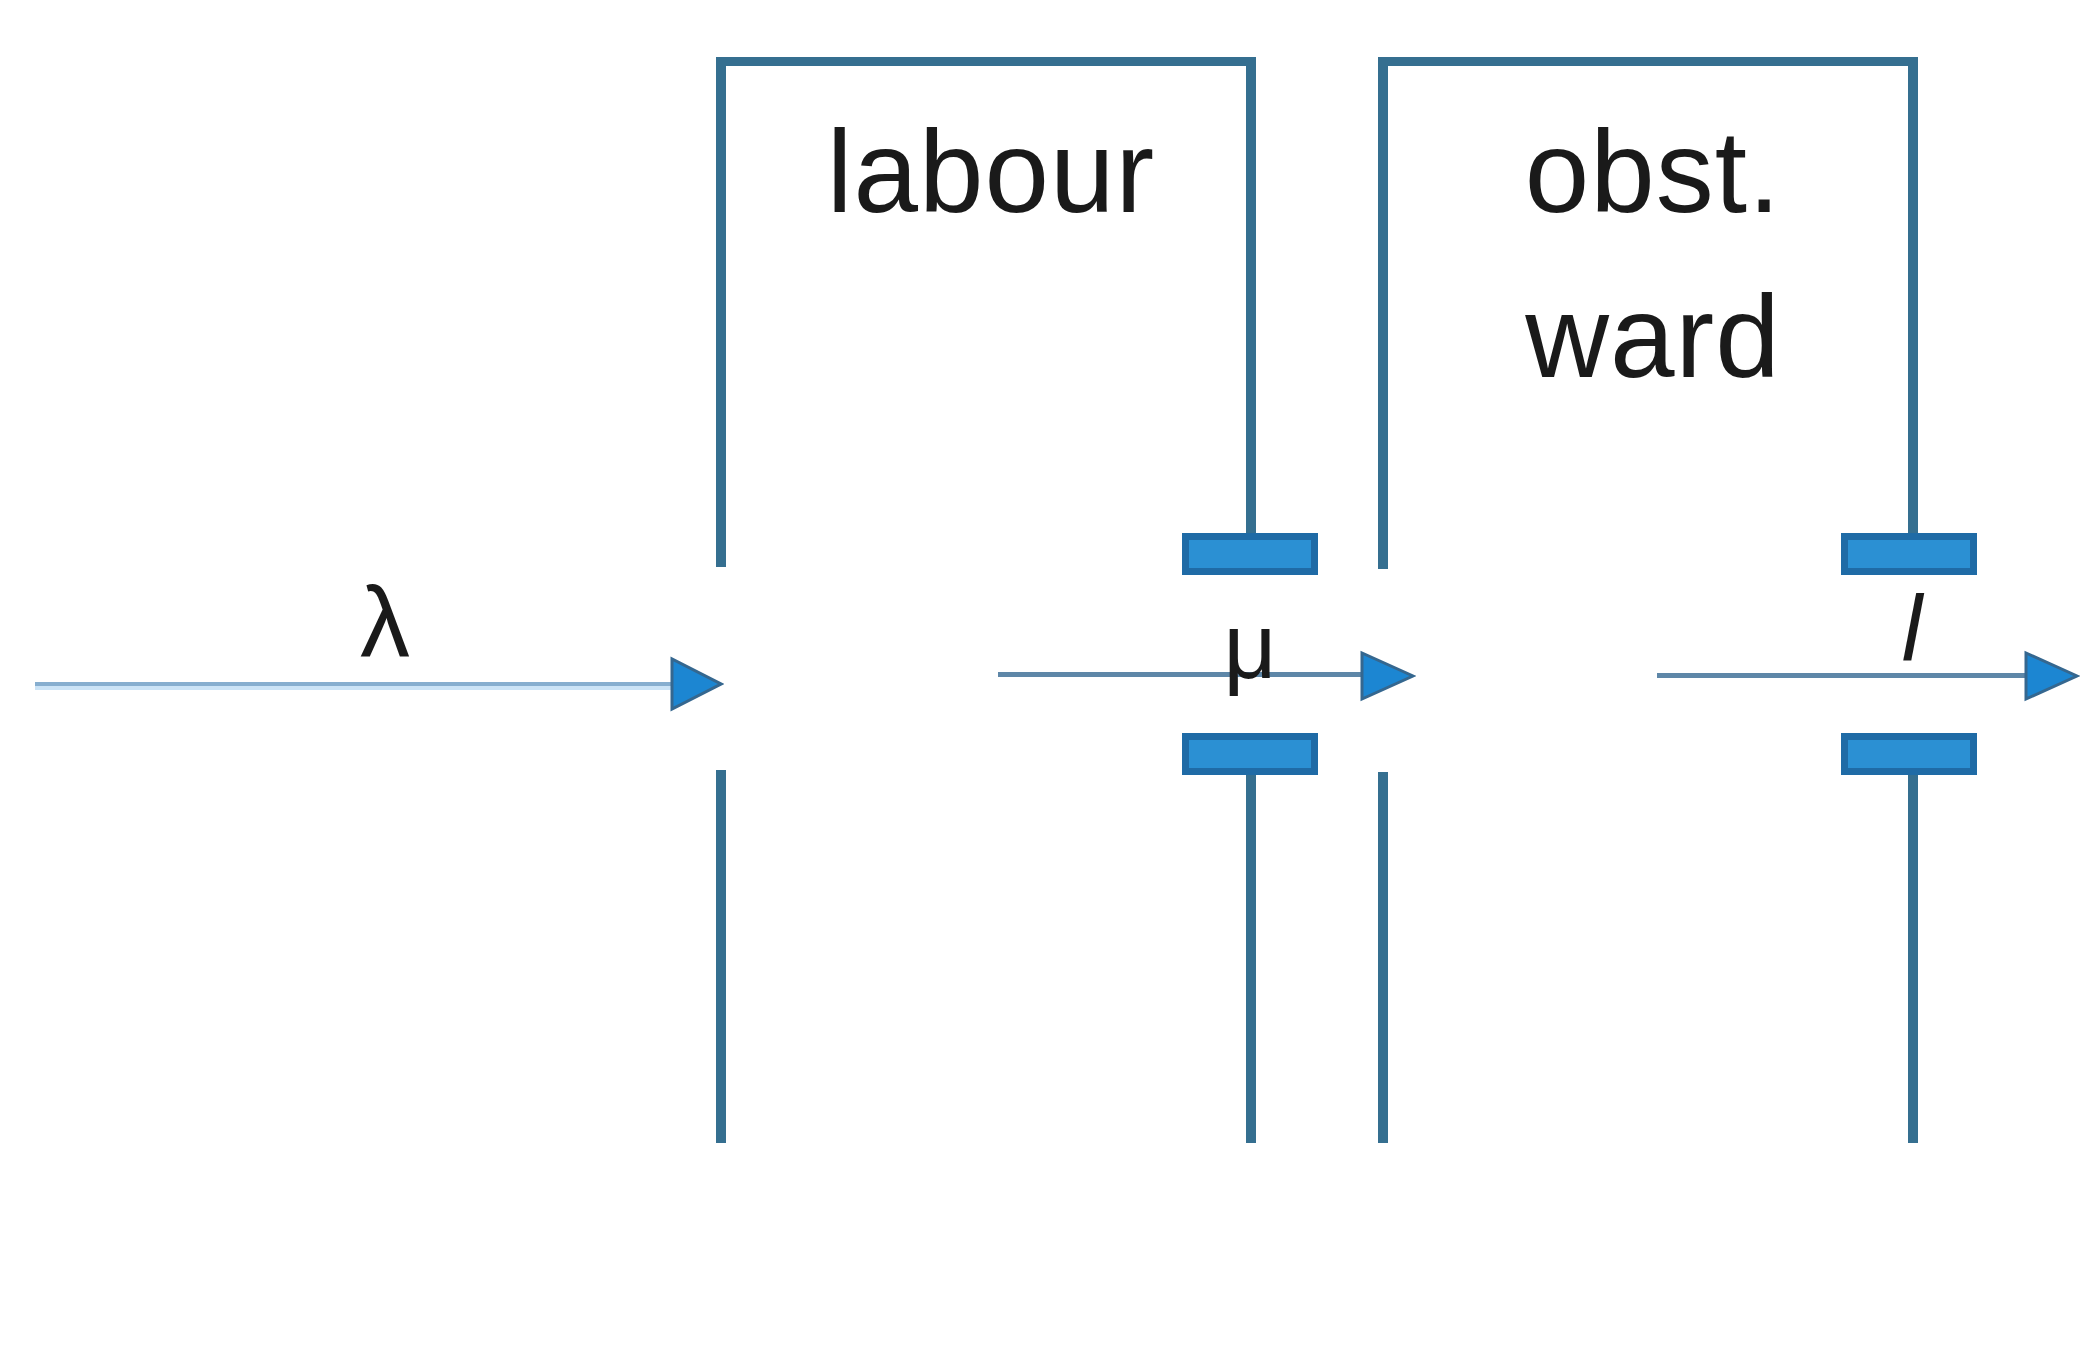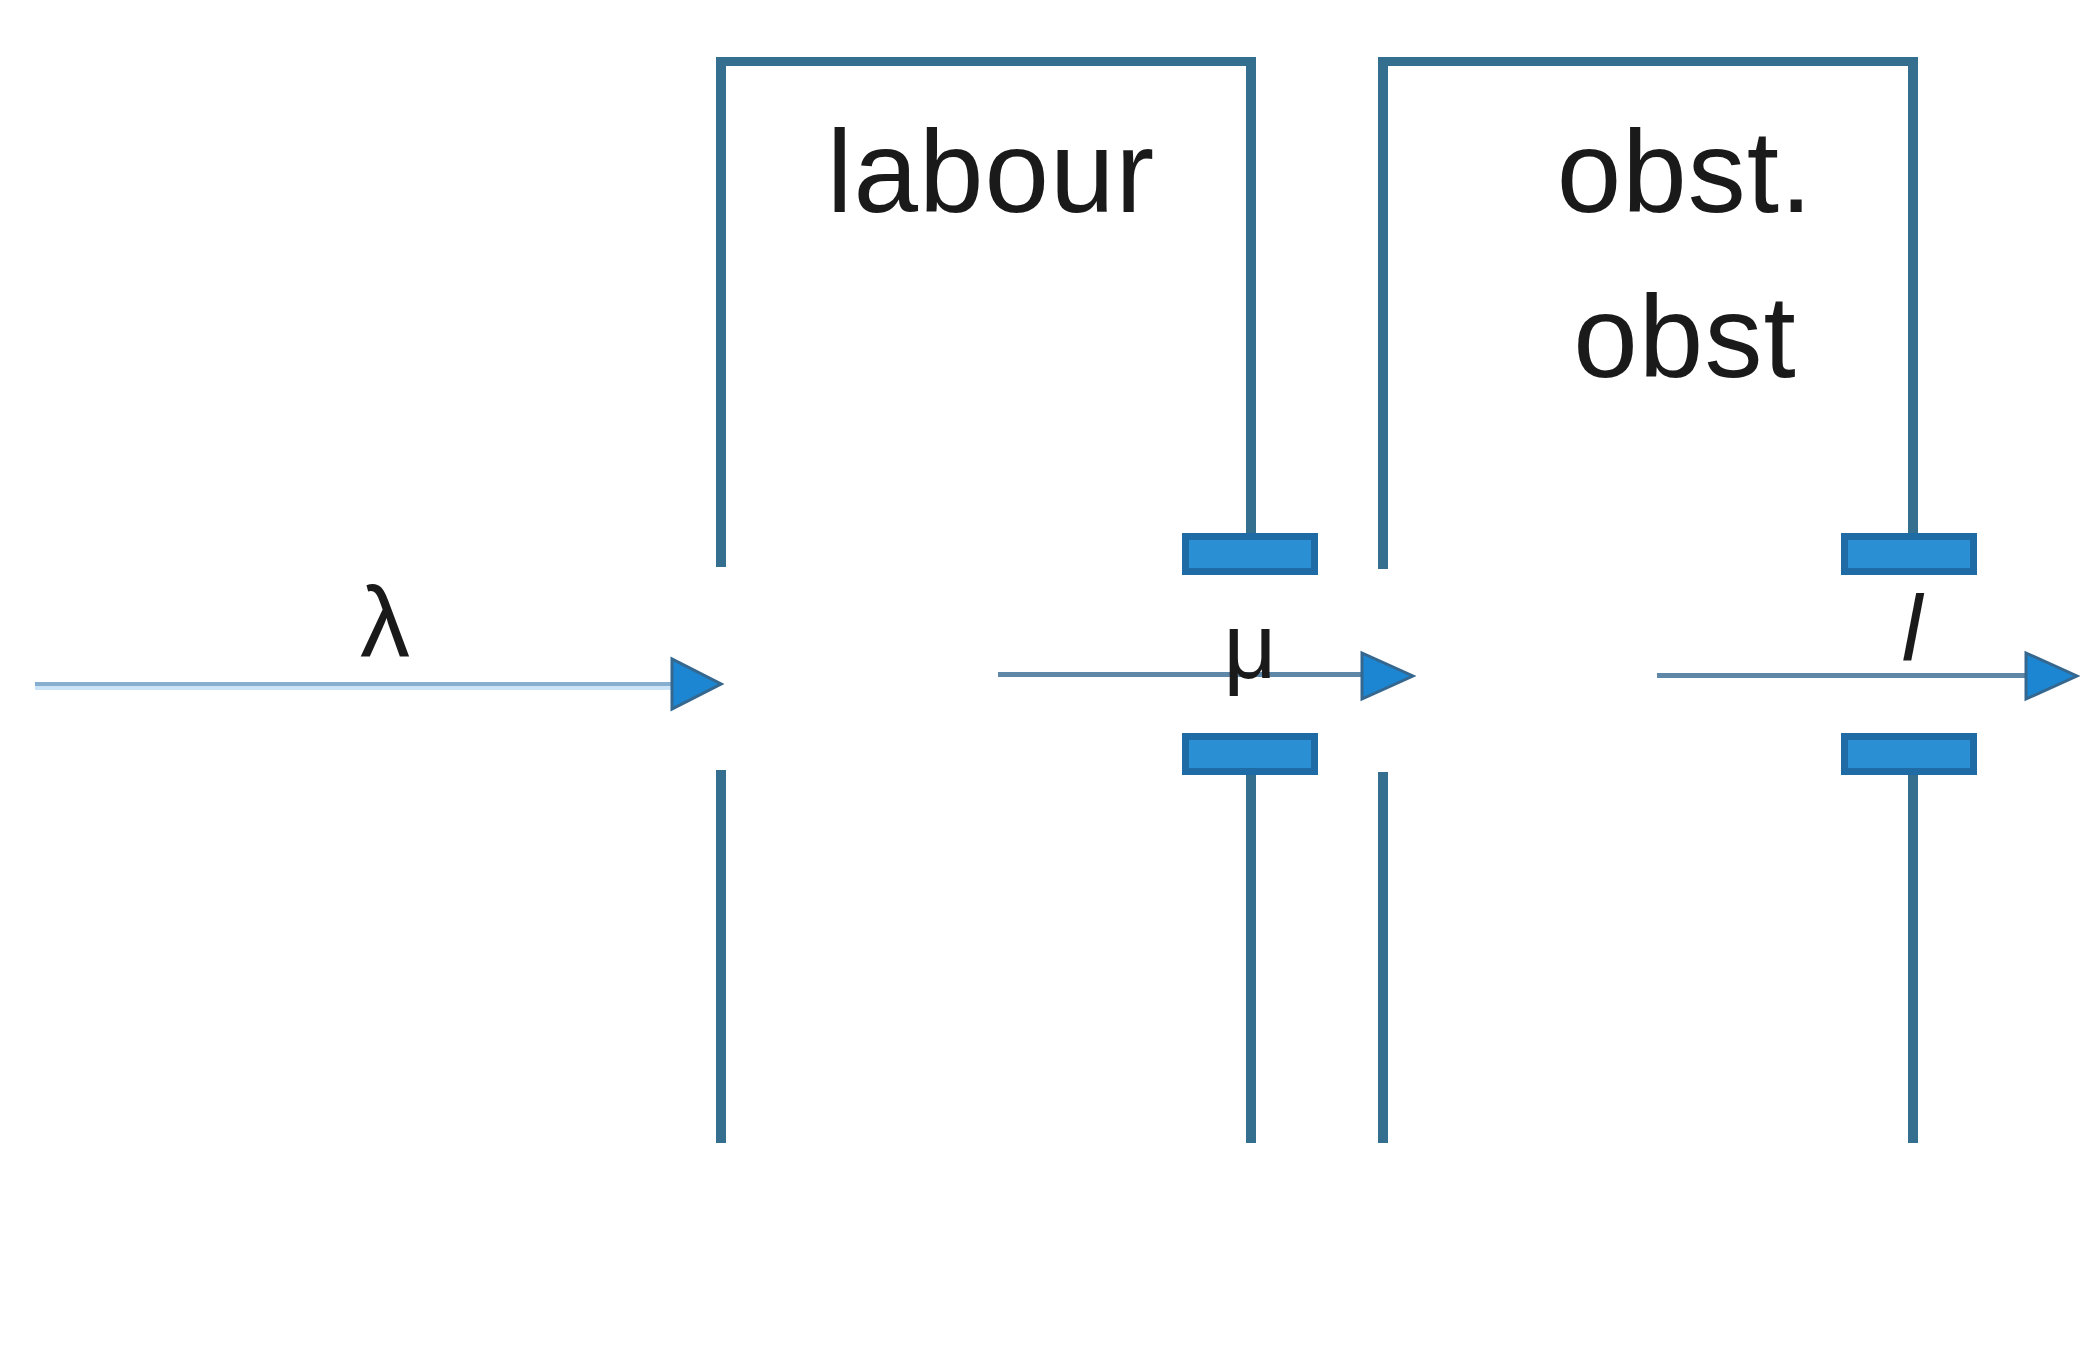--- a/index.html
+++ b/index.html
@@ -79,23 +79,23 @@
     <div class="plate" style="left:1182px; top:733px;"></div>
   </div>
 
   <div>
     <div class="wall" style="left:1378px; top:57px;   width:540px; height:9px;"></div>
     <div class="wall" style="left:1378px; top:1296px; width:540px; height:9px;"></div>
     <div class="wall" style="left:1378px; top:57px;   width:10px;  height:512px;"></div>
     <div class="wall" style="left:1378px; top:772px;  width:10px;  height:533px;"></div>
     <div class="wall" style="left:1908px; top:57px;   width:10px;  height:476px;"></div>
     <div class="wall" style="left:1908px; top:775px;  width:10px;  height:530px;"></div>
-    <div class="box-label" style="left:1420px; top:90px;">
+    <div class="box-label" style="left:1388px; top:90px;">
       <div>obst.</div>
-      <div>obst</div>
+      <div>ward</div>
     </div>
     <div class="plate" style="left:1841px; top:533px;"></div>
     <div class="plate" style="left:1841px; top:733px;"></div>
   </div>
 
   <div>
     <div class="arrival-line" style="left:35px; top:682px; width:638px; height:8px;"></div>
     <svg class="arrowhead" style="left:670px; top:656px;" width="54" height="56" viewBox="0 0 54 56">
       <polygon points="2,3 2,53 51,28" fill="#1C86D2" stroke="#35678F" stroke-width="3"></polygon>
     </svg>

